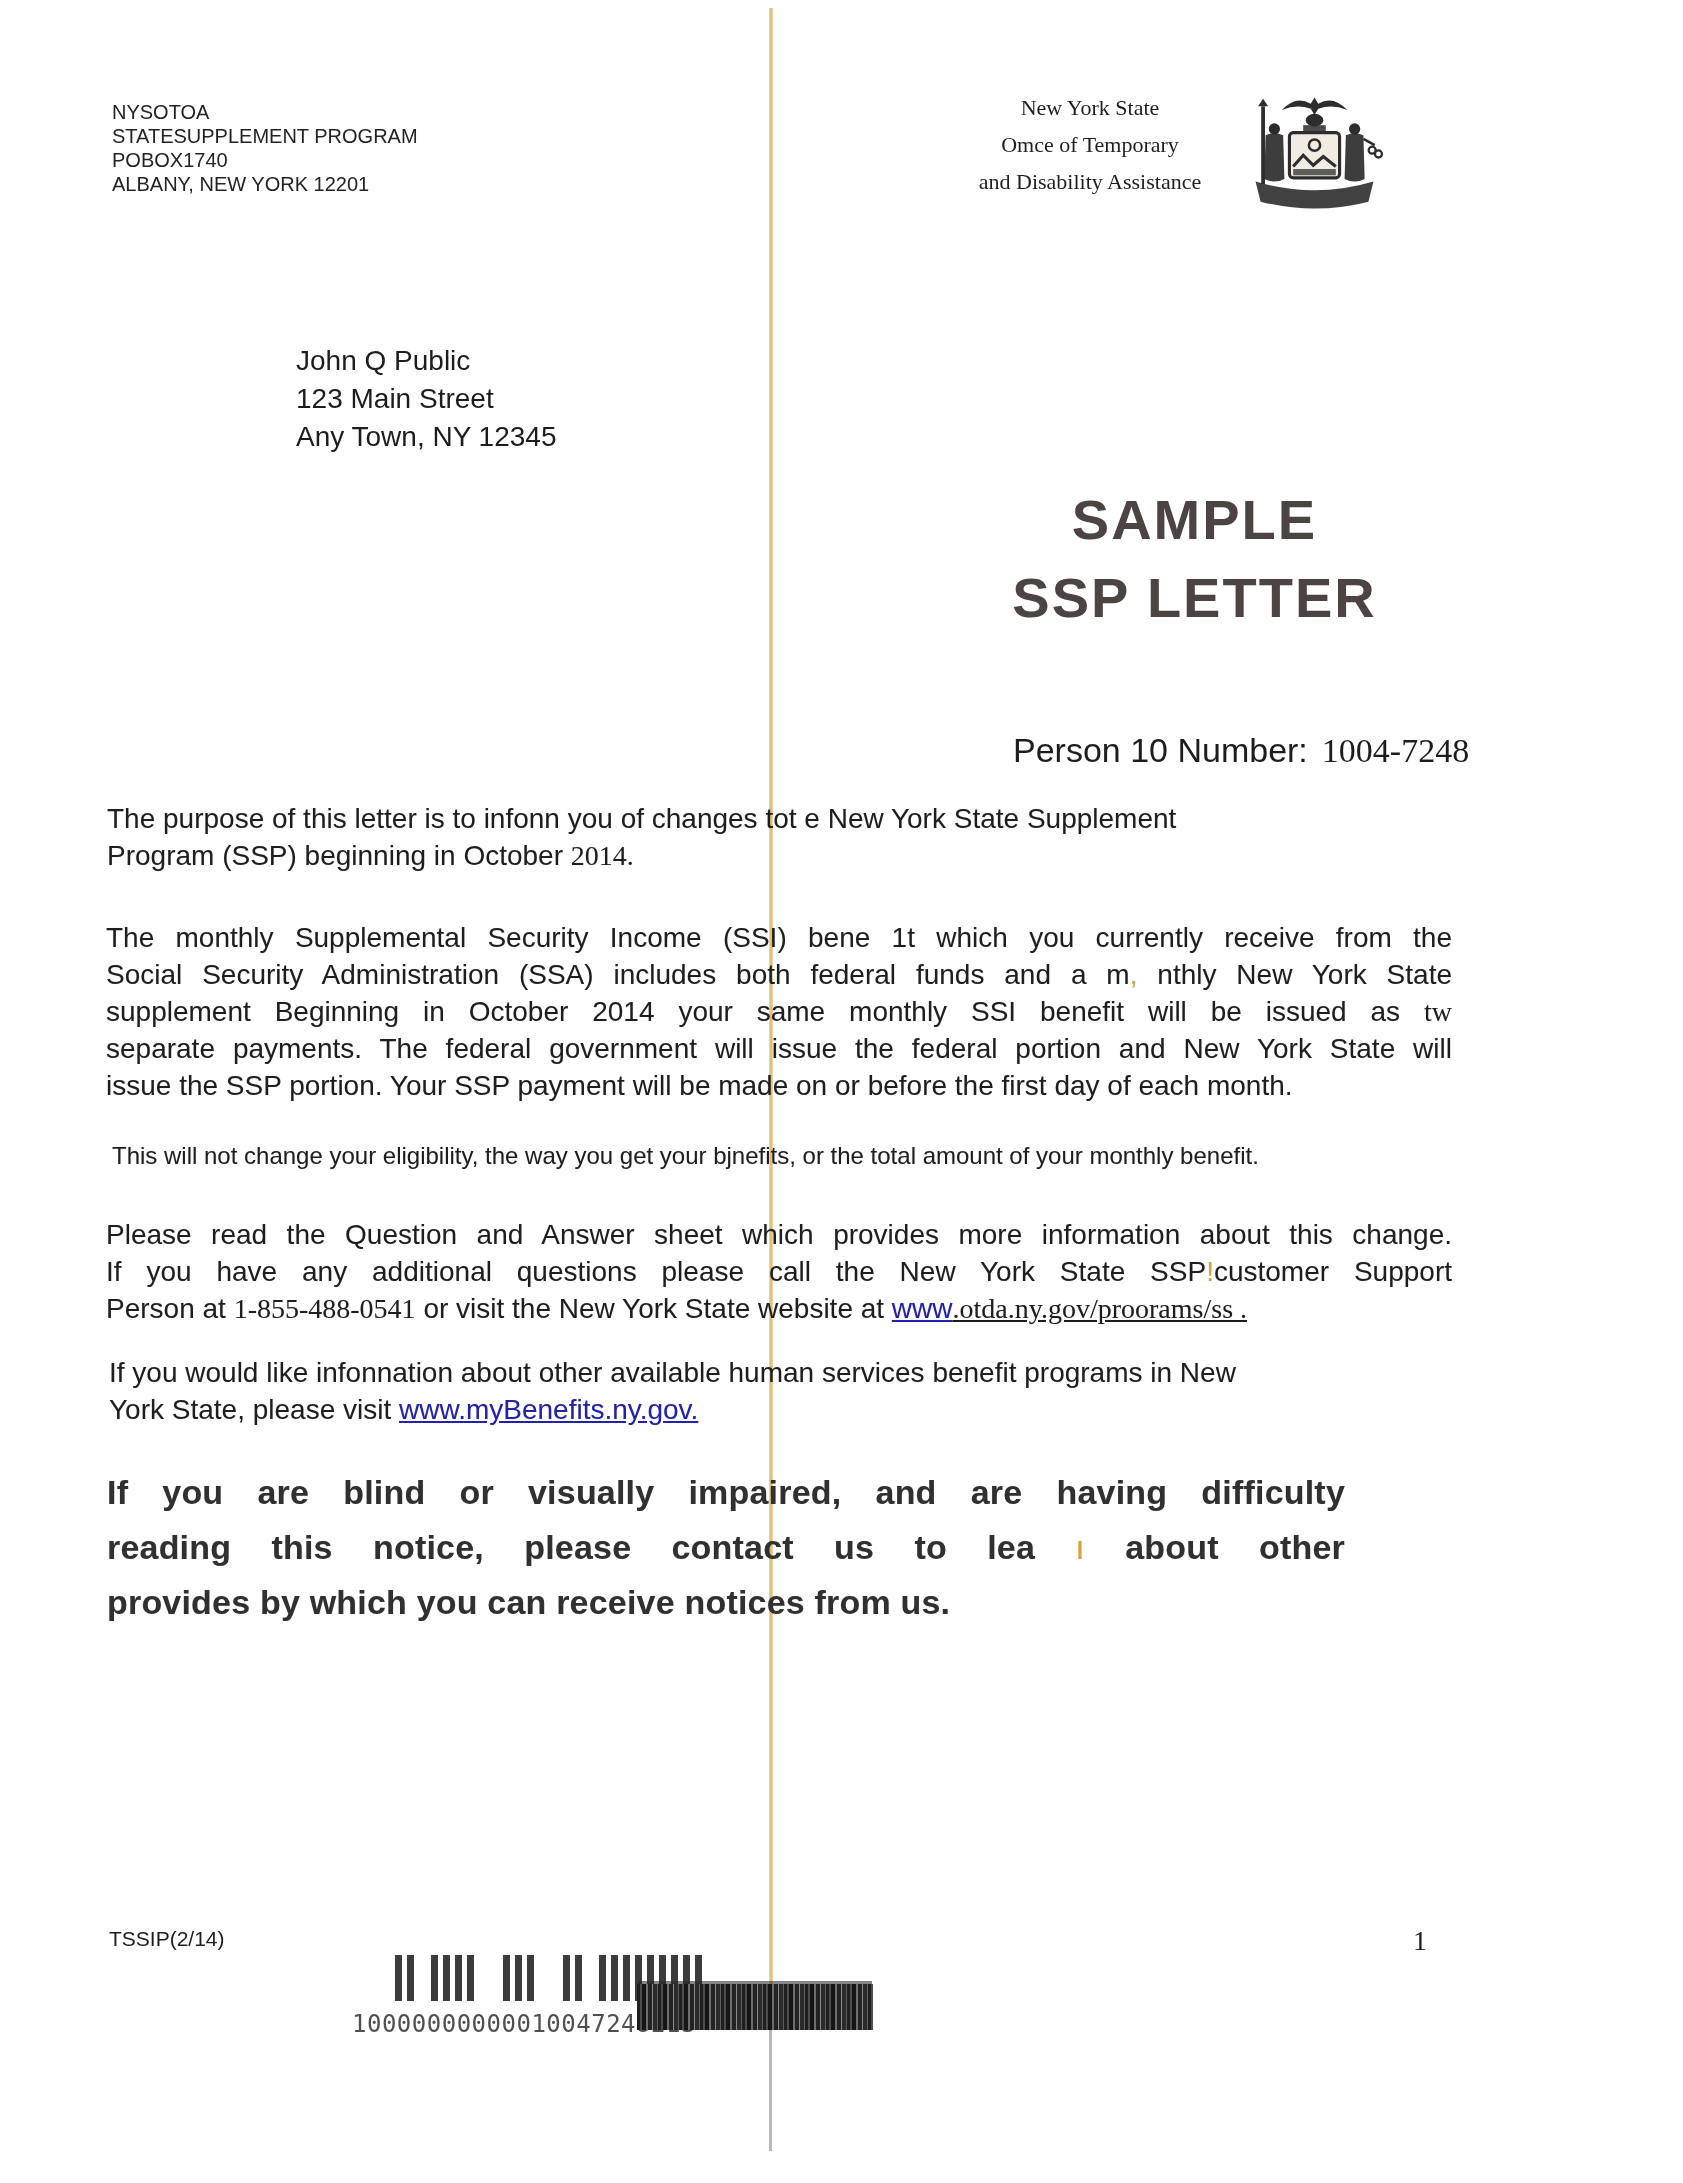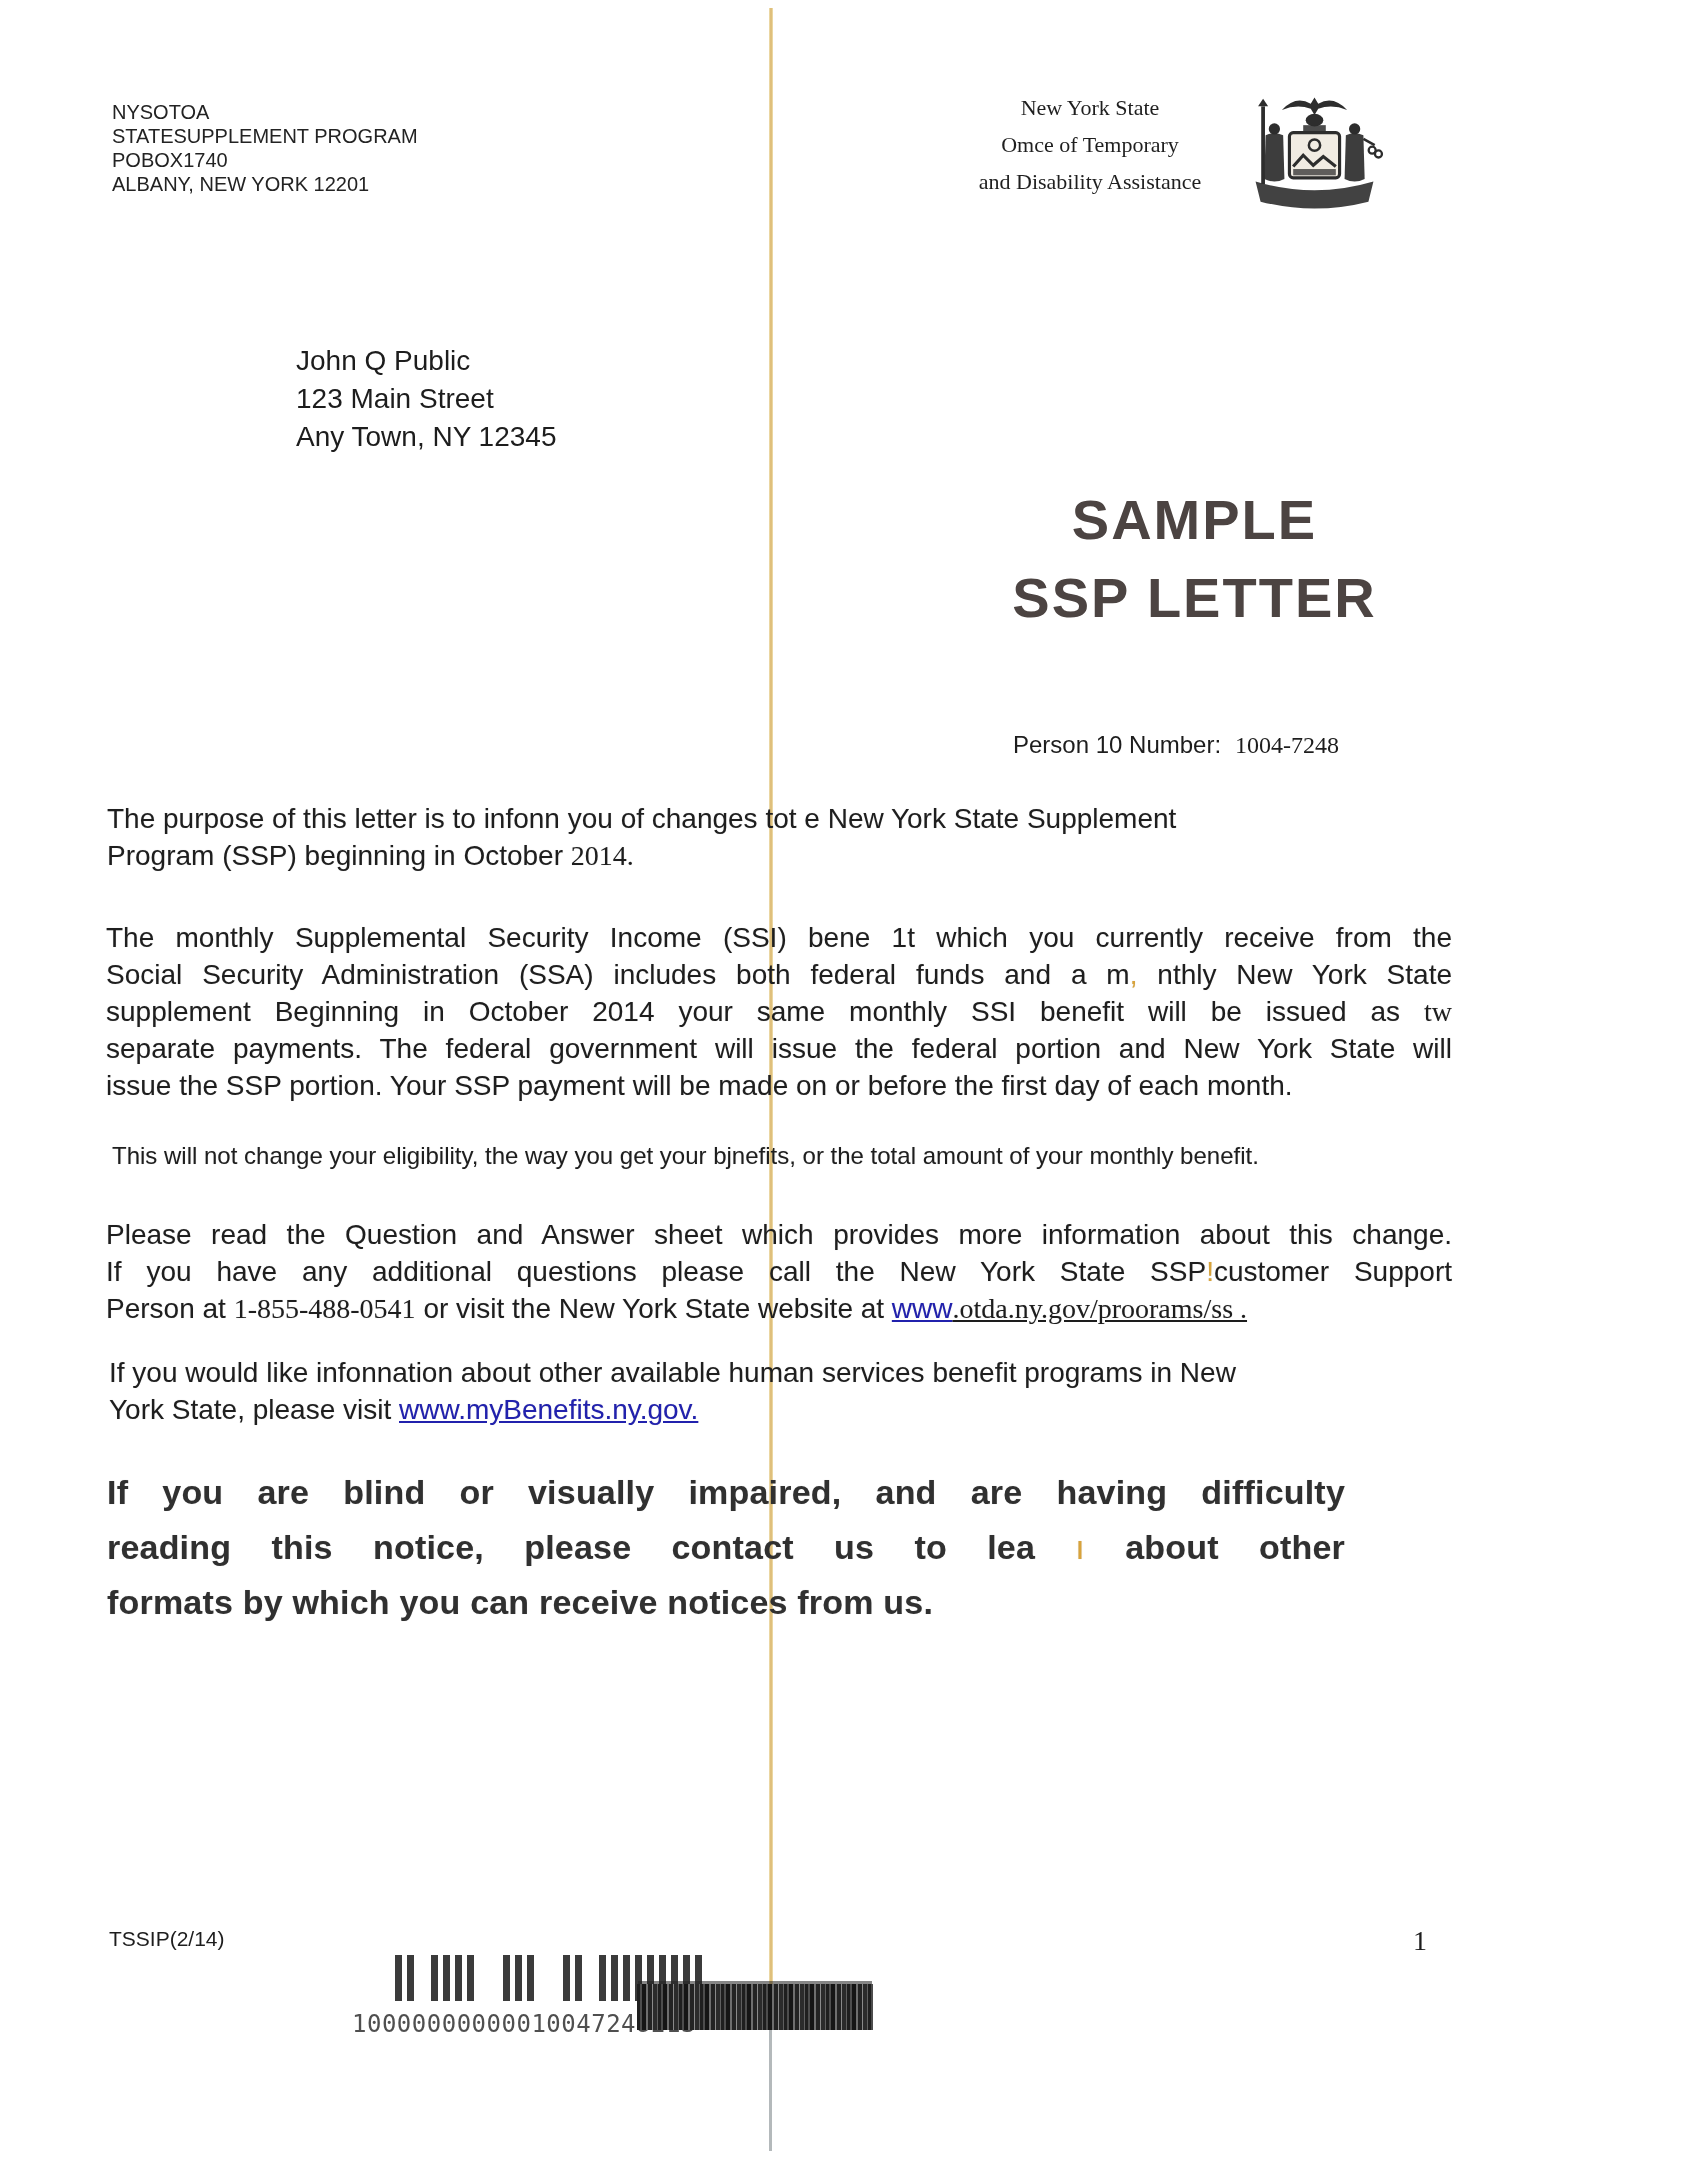--- a/index.html
+++ b/index.html
@@ -16,21 +16,21 @@
   .sender{position:absolute;left:112px;top:100px;font-size:20px;line-height:24px;color:#232323;}
   .agency{position:absolute;left:968px;top:89px;width:244px;text-align:center;
     font-family:"Liberation Serif",serif;font-size:22px;line-height:37px;color:#1f1f1f;}
   .seal{position:absolute;left:1233px;top:93px;}
 
   .recipient{position:absolute;left:296px;top:342px;font-size:28px;line-height:38px;}
 
   .doc-title{position:absolute;left:942px;top:481px;width:505px;text-align:center;
     font-weight:bold;font-size:56px;line-height:78px;color:#4c4442;letter-spacing:2px;}
 
-  .person-line{position:absolute;left:1013px;top:731px;font-size:24px;z-index:1;}
+  .person-line{position:absolute;left:1013px;top:731px;font-size:34px;z-index:1;}
   .pn-value{font-family:"Liberation Serif",serif;margin-left:14px;}
 
   
   .par{position:absolute;font-size:28px;line-height:37px;color:#1e1e1e;z-index:1;
        text-shadow:0 0 1px rgba(40,40,40,.18);}
   .line{white-space:nowrap;}
   .jline{white-space:normal;text-align:justify;text-align-last:justify;}
   #p1{left:107px;top:800px;width:1332px;}
   #p2{left:106px;top:919px;width:1346px;}
   #p3{left:112px;top:1137px;width:1406px;font-size:24px;}
@@ -144,21 +144,21 @@
       <div class="line jline"><span>If you have any additional questions please call the New York State SSP</span><span class="f-orange">!</span><span>customer Support</span></div>
       <div class="line"><span>Person at </span><span class="f-serif">1-855-488-0541</span><span> or visit the New York State website at </span><span class="f-www">www</span><span class="f-link-dark">.otda.ny.gov/proorams/ss .</span></div>
     </div>
   <div class="par" id="p5">
       <div class="line"><span>If you would like infonnation about other available human services benefit programs in New</span></div>
       <div class="line"><span>York State, please visit </span><span class="f-link-blue">www.myBenefits.ny.gov.</span></div>
     </div>
   <div class="par" id="bold-par">
       <div class="line jline"><span>If you are blind or visually impaired, and are having difficulty</span></div>
       <div class="line jline"><span>reading this notice, please contact us to lea </span><span class="f-tick">ı</span><span> about other</span></div>
-      <div class="line"><span>formats by which you can receive notices from us.</span></div>
+      <div class="line"><span>provides by which you can receive notices from us.</span></div>
     </div>
 
   <div class="form-code">TSSIP(2/14)</div>
   <div class="page-num">1</div>
   <div class="barcode-sparse"><span class="bar"></span><span class="bar"></span><span class="bar-gap"></span><span class="bar"></span><span class="bar"></span><span class="bar"></span><span class="bar"></span><span class="bar-gap"></span><span class="bar-gap"></span><span class="bar"></span><span class="bar"></span><span class="bar"></span><span class="bar-gap"></span><span class="bar-gap"></span><span class="bar"></span><span class="bar"></span><span class="bar-gap"></span><span class="bar"></span><span class="bar"></span><span class="bar"></span><span class="bar"></span><span class="bar"></span><span class="bar"></span><span class="bar"></span><span class="bar"></span><span class="bar"></span></div>
   <div class="barcode-dense"></div>
   <div class="barcode-digits">10000000000010047248213</div>
 
 </div>
 

